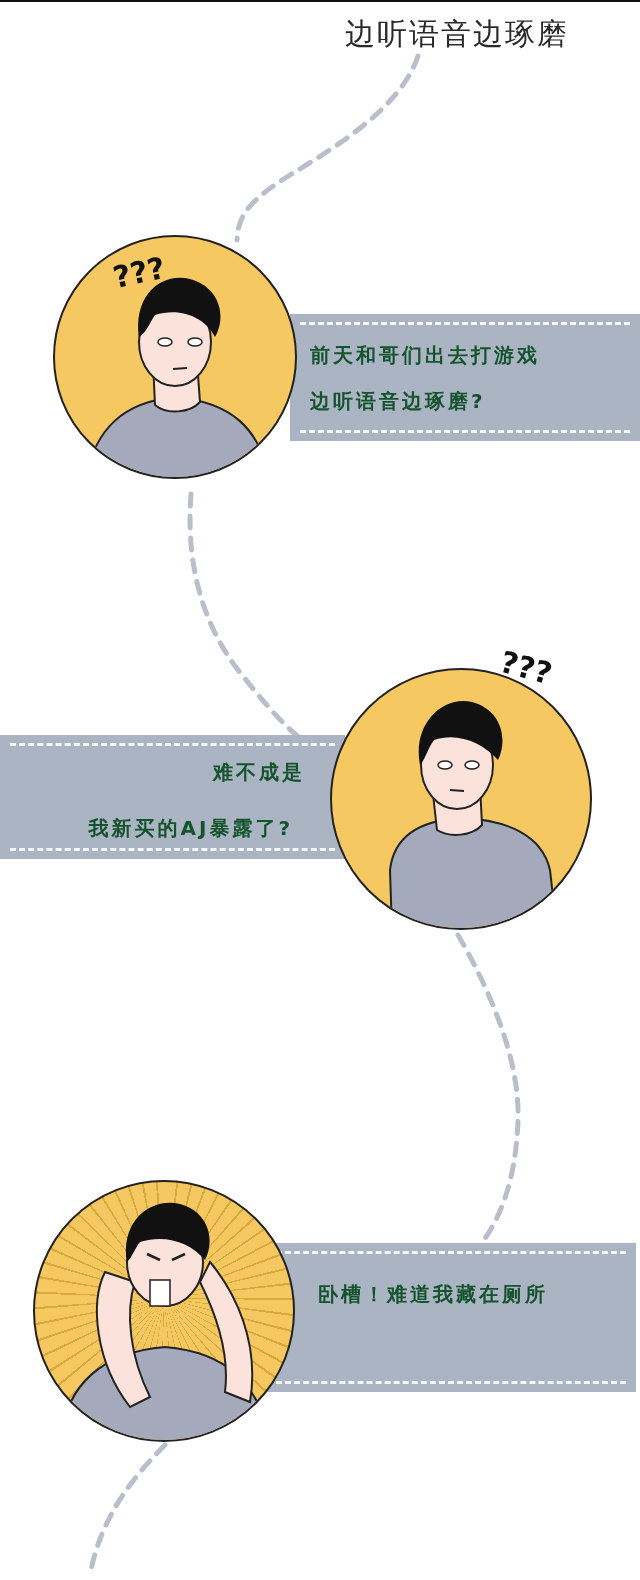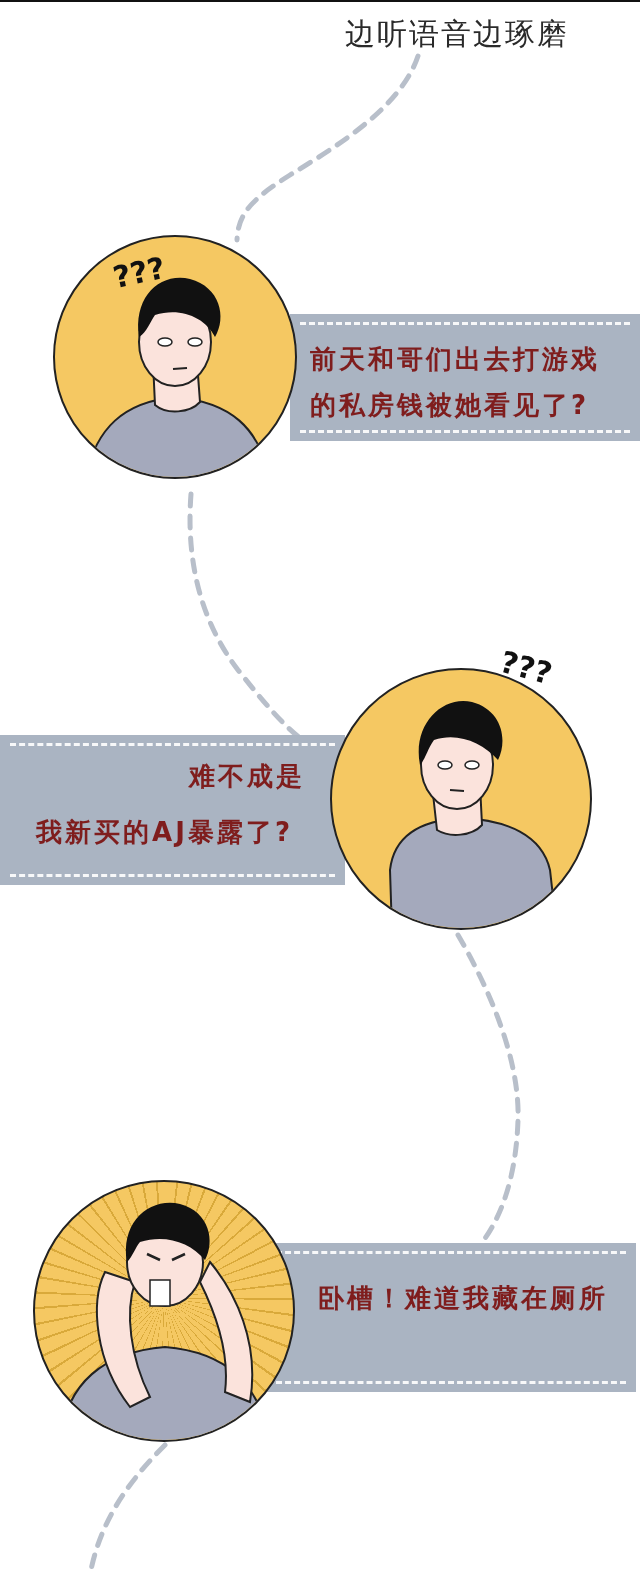--- a/index.html
+++ b/index.html
@@ -1,21 +1,21 @@
 <!DOCTYPE html>
 <html><head>
 <meta charset="utf-8">
 <style>
   html, body { margin:0; padding:0; }
   body { width:640px; height:1580px; background:#ffffff; position:relative; overflow:hidden;
          font-family:"DejaVu Sans","Liberation Sans",sans-serif; }
   .topline { position:absolute; left:0; top:0; width:640px; height:2px; background:#111; }
   .title { position:absolute; left:345px; top:14px; font-size:30px; color:#2a2a2a; letter-spacing:2px; }
   svg.path { position:absolute; left:0; top:0; }
-  .banner { position:absolute; background:#aab4c2; color:#7f1d1d; font-weight:bold; font-size:26px; letter-spacing:3px; box-sizing:border-box; }
+  .banner { position:absolute; background:#aab4c2; color:#14532d; font-weight:bold; font-size:20px; letter-spacing:3px; box-sizing:border-box; }
   .banner .dash { position:absolute; left:10px; right:10px; height:0; border-top:3px dashed rgba(255,255,255,0.9); }
   .banner .dash.top { top:8px; }
   .banner .dash.bot { bottom:8px; }
   .banner .line { position:absolute; white-space:nowrap; }
   .avatar { position:absolute; border-radius:50%; border:2px solid #222; overflow:hidden; box-sizing:border-box; }
   .q { position:absolute; font-weight:bold; font-size:30px; color:#111; font-family:"DejaVu Sans",sans-serif; }
 </style>
 </head>
 <body>
 
@@ -26,36 +26,36 @@
   <path d="M418 56 C 400 110, 330 150, 290 175 C 250 200, 238 215, 237 240" fill="none" stroke="#b8bfca" stroke-width="5" stroke-dasharray="12 10" stroke-linecap="round"></path>
   <path d="M191 494 C 186 560, 200 620, 238 670 C 262 700, 280 722, 300 738" fill="none" stroke="#b8bfca" stroke-width="5" stroke-dasharray="12 10" stroke-linecap="round"></path>
   <path d="M458 935 C 490 990, 520 1060, 518 1120 C 516 1180, 500 1220, 480 1245" fill="none" stroke="#b8bfca" stroke-width="5" stroke-dasharray="12 10" stroke-linecap="round"></path>
   <path d="M165 1445 C 130 1480, 100 1520, 90 1575" fill="none" stroke="#b8bfca" stroke-width="5" stroke-dasharray="12 10" stroke-linecap="round"></path>
 </svg>
 
 <div class="banner" style="left:290px; top:314px; width:350px; height:127px;">
   <div class="dash top"></div>
     <div class="dash bot"></div>
   <div class="line" style="left:20px; top:28px;">前天和哥们出去打游戏</div>
-  <div class="line" style="left:20px; top:74px;">的私房钱被她看见了?</div>
+  <div class="line" style="left:20px; top:74px;">边听语音边琢磨?</div>
 </div>
 <div class="avatar" style="left:53px; top:235px; width:244px; height:244px; background:#f5c862;">
   <svg width="244" height="244" viewBox="0 0 244 244">
     <path d="M30 244 C 40 190, 70 165, 120 160 C 175 165, 205 190, 215 244 Z" fill="#a4a9bc" stroke="#222" stroke-width="2"></path>
     <path d="M98 125 L 100 168 C 112 178, 135 176, 145 165 L 142 125 Z" fill="#fbe3dc" stroke="#222" stroke-width="2"></path>
     <ellipse cx="120" cy="105" rx="36" ry="44" fill="#fbe3dc" stroke="#222" stroke-width="2"></ellipse>
     <path d="M84 100 C 78 60, 105 35, 135 42 C 165 50, 172 80, 160 100 C 150 80, 125 70, 100 78 C 95 85, 92 95, 84 100 Z" fill="#111"></path>
     <ellipse cx="110" cy="105" rx="7" ry="4" fill="#fff" stroke="#222" stroke-width="1.5"></ellipse>
     <ellipse cx="140" cy="105" rx="7" ry="4" fill="#fff" stroke="#222" stroke-width="1.5"></ellipse>
     <path d="M118 132 L 132 131" stroke="#222" stroke-width="2"></path>
   </svg>
   <div class="q" style="left:58px; top:18px; transform:rotate(-12deg);">???</div>
 </div>
 
-<div class="banner" style="left:0px; top:735px; width:345px; height:150px;">
+<div class="banner" style="left:0px; top:735px; width:345px; height:124px;">
   <div class="dash top"></div>
     <div class="dash bot"></div>
   <div class="line" style="right:40px; top:24px;">难不成是</div>
   <div class="line" style="right:52px; top:72px;margin-top:8px;">我新买的AJ暴露了?</div>
 </div>
 <div class="avatar" style="left:330px; top:668px; width:262px; height:262px; background:#f5c862;">
   <svg width="262" height="262" viewBox="0 0 262 262">
     <path d="M60 262 L 58 200 C 62 165, 90 150, 130 148 C 175 150, 210 165, 218 200 L 225 262 Z" fill="#a4a9bc" stroke="#222" stroke-width="2"></path>
     <path d="M100 115 L 105 160 C 118 168, 140 166, 150 155 L 148 115 Z" fill="#fbe3dc" stroke="#222" stroke-width="2"></path>
     <ellipse cx="125" cy="95" rx="36" ry="44" fill="#fbe3dc" stroke="#222" stroke-width="2"></ellipse>

